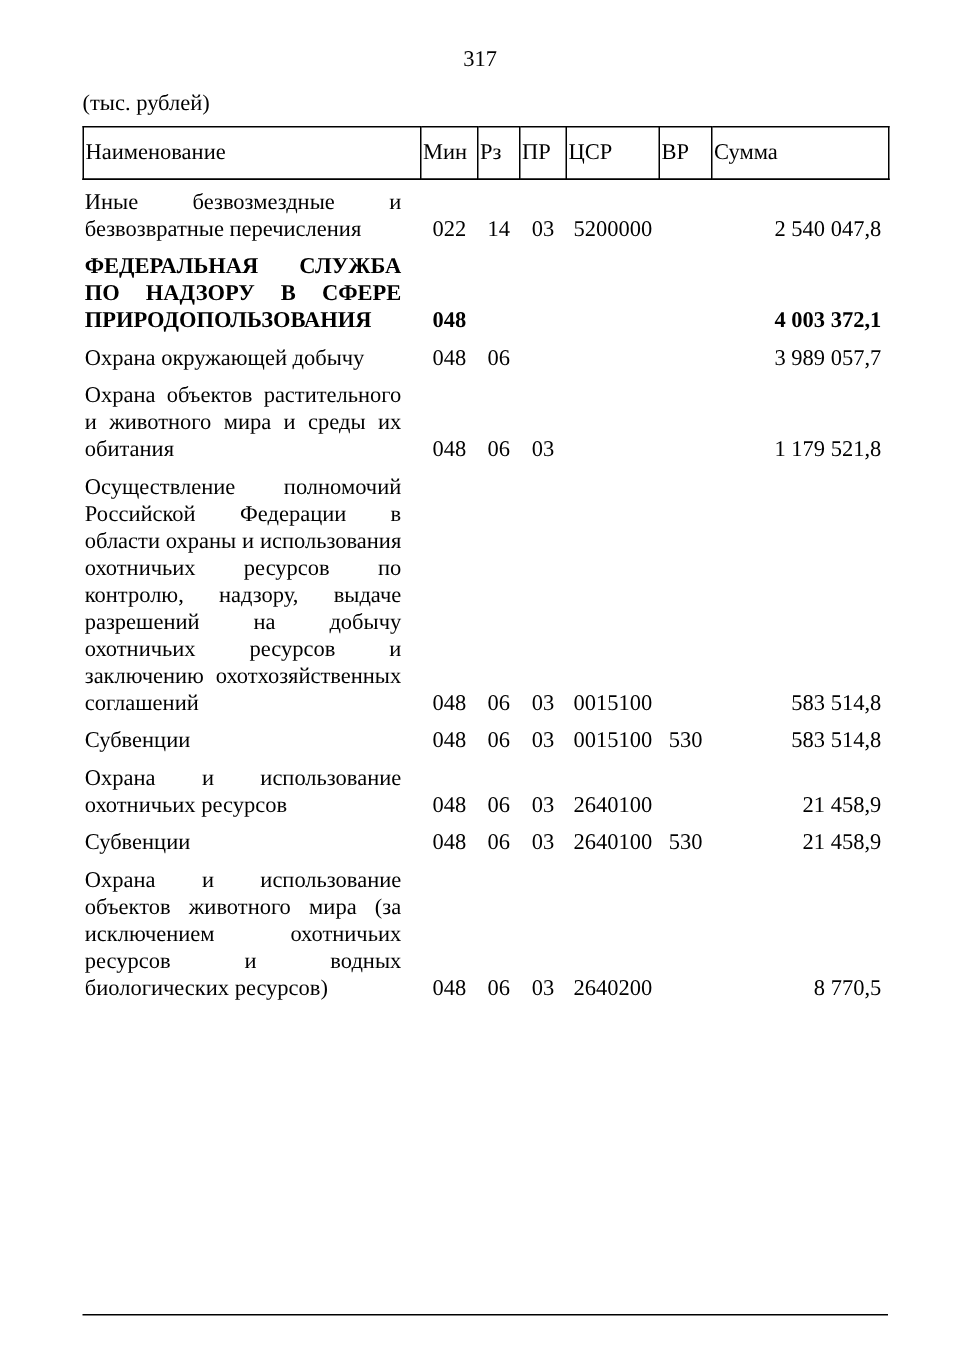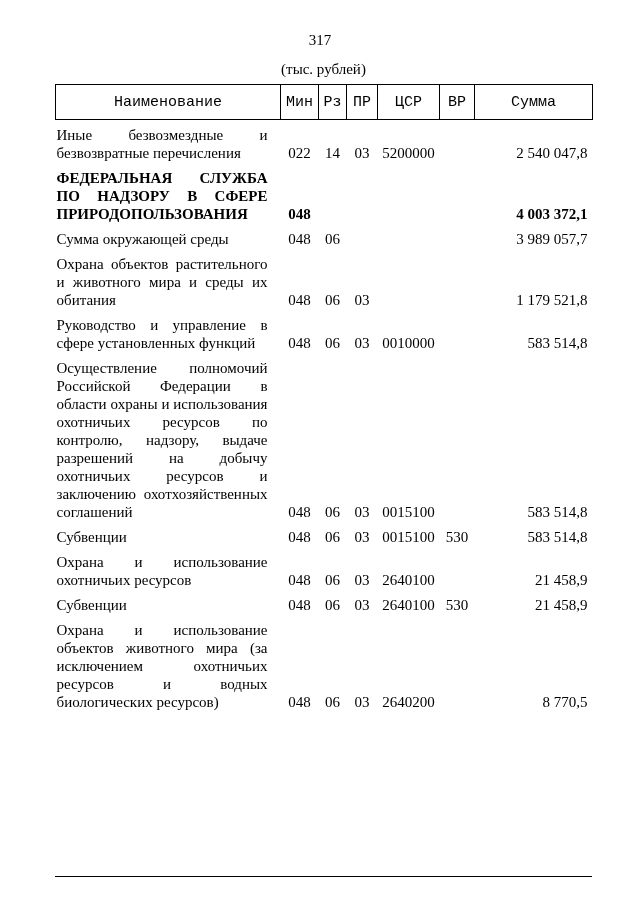--- a/index.html
+++ b/index.html
@@ -21,41 +21,40 @@
     left: 0;
     width: 640px;
     text-align: center;
     font-size: 15px;
   }
   .units-label {
     position: absolute;
     top: 61px;
     left: 55px;
     width: 537px;
-    text-align: center;
+    text-align: left;
     font-size: 15px;
   }
   table.budget-table {
     position: absolute;
     top: 84px;
     left: 55px;
     width: 537px;
     border-collapse: collapse;
     table-layout: fixed;
     font-size: 15px;
   }
   table.budget-table thead th {
     border: 1px solid #000000;
     font-weight: normal;
     height: 34px;
-    text-align: center;
+    text-align: left;
     vertical-align: middle;
     padding: 0 1px;
     font-size: 15px;
-    font-family: Liberation Mono, monospace;
   }
   table.budget-table tbody td {
     vertical-align: bottom;
     padding-top: 6px;
     line-height: 18px;
     font-size: 15px;
   }
   td.col-name {
     text-align: justify;
     padding-right: 13px;
@@ -121,45 +120,36 @@
       <tr class="bold-row">
         <td class="col-name">ФЕДЕРАЛЬНАЯ СЛУЖБА ПО НАДЗОРУ В СФЕРЕ ПРИРОДОПОЛЬЗОВАНИЯ</td>
         <td class="col-code">048</td>
         <td class="col-code"></td>
         <td class="col-code"></td>
         <td class="col-code"></td>
         <td class="col-code"></td>
         <td class="col-sum">4 003 372,1</td>
       </tr>
       <tr>
-        <td class="col-name">Сумма окружающей среды</td>
+        <td class="col-name">Охрана окружающей добычу</td>
         <td class="col-code">048</td>
         <td class="col-code">06</td>
         <td class="col-code"></td>
         <td class="col-code"></td>
         <td class="col-code"></td>
         <td class="col-sum">3 989 057,7</td>
       </tr>
       <tr>
         <td class="col-name">Охрана объектов растительного и животного мира и среды их обитания</td>
         <td class="col-code">048</td>
         <td class="col-code">06</td>
         <td class="col-code">03</td>
         <td class="col-code"></td>
         <td class="col-code"></td>
         <td class="col-sum">1 179 521,8</td>
-      </tr>
-      <tr>
-        <td class="col-name">Руководство и управление в сфере установленных функций</td>
-        <td class="col-code">048</td>
-        <td class="col-code">06</td>
-        <td class="col-code">03</td>
-        <td class="col-code">0010000</td>
-        <td class="col-code"></td>
-        <td class="col-sum">583 514,8</td>
       </tr>
       <tr>
         <td class="col-name">Осуществление полномочий Российской Федерации в области охраны и использования охотничьих ресурсов по контролю, надзору, выдаче разрешений на добычу охотничьих ресурсов и заключению охотхозяйственных соглашений</td>
         <td class="col-code">048</td>
         <td class="col-code">06</td>
         <td class="col-code">03</td>
         <td class="col-code">0015100</td>
         <td class="col-code"></td>
         <td class="col-sum">583 514,8</td>
       </tr>

